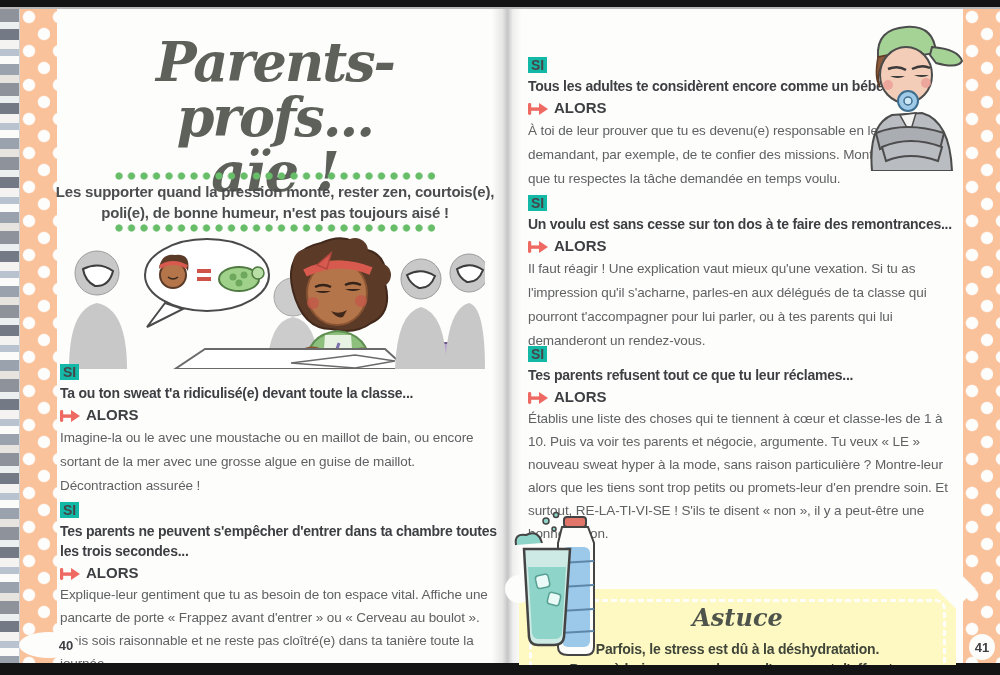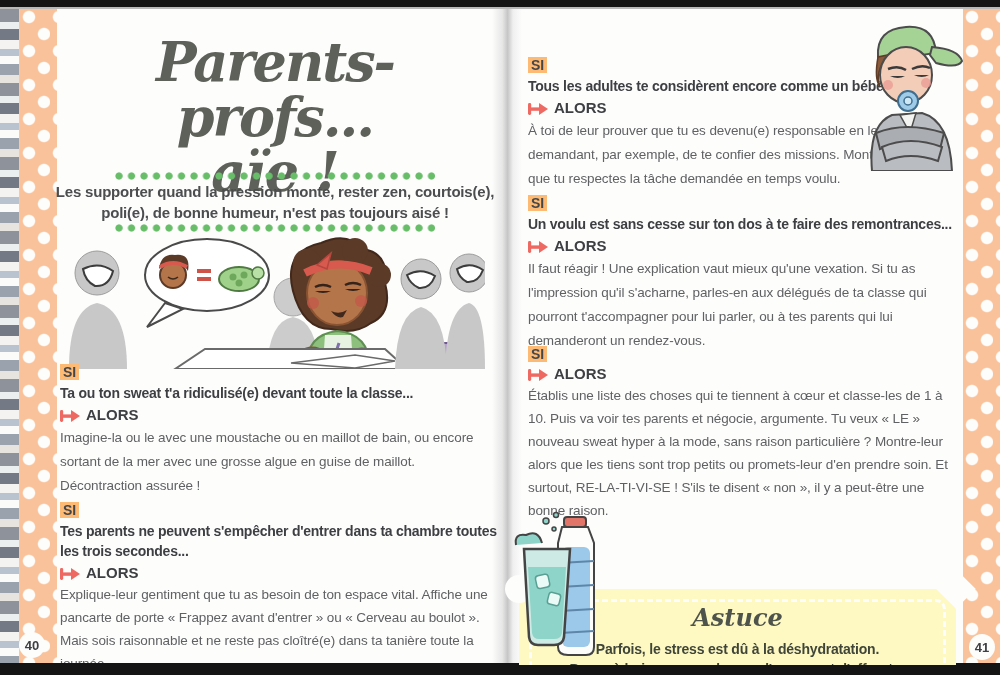--- a/index.html
+++ b/index.html
@@ -21,39 +21,39 @@
   .polka-left{position:absolute;left:20px;top:0;width:37px;height:100%;}
   .polka-right{position:absolute;right:0;top:0;width:37px;height:100%;}
   .gutter{position:absolute;left:492px;top:0;width:30px;height:100%;
     background:linear-gradient(90deg,rgba(0,0,0,0) 0%,rgba(90,90,95,.14) 35%,
       rgba(70,70,75,.30) 52%,rgba(120,120,125,.10) 70%,rgba(0,0,0,0) 100%);}
   .bottom-bar{position:absolute;left:0;bottom:0;width:100%;height:12px;background:#141414;}
 
   .pagenum{position:absolute;width:26px;height:26px;border-radius:50%;background:#fdfdfc;
     color:#3f4044;font-weight:bold;font-size:13px;display:flex;align-items:center;
     justify-content:center;}
-  .pn-left{left:19px;bottom:7px;}
+  .pn-left{left:19px;bottom:7px;padding-left:34px;}
   .pn-right{right:5px;bottom:5px;}
 
   
   .title{position:absolute;left:60px;top:26px;width:430px;text-align:center;
     font-family:"DejaVu Serif",serif;font-style:italic;font-weight:bold;color:#5d6159;
     line-height:1.02;}
   .title .t1{font-size:54px;letter-spacing:-2px;display:block;text-align:center;}
   .title .t2{font-size:54px;letter-spacing:-1px;display:block;}
   .dots{position:absolute;height:8px;width:320px;left:115px;
     background-image:radial-gradient(circle at 4px 4px,#67bd68 3.2px,rgba(0,0,0,0) 4px);
     background-size:12.5px 8px;background-repeat:repeat-x;}
   .dots1{top:163px;} .dots2{top:215px;}
   .subtitle{position:absolute;left:55px;top:172px;width:440px;text-align:center;
     font-weight:bold;font-size:15px;color:#4c4d4f;line-height:1.4;letter-spacing:-.2px;}
 
   
   .qa{position:absolute;color:#5e5f61;}
-  .si{display:inline-block;background:#fdba74;color:#45464a;font-weight:bold;
+  .si{display:inline-block;background:#14b8a6;color:#45464a;font-weight:bold;
     font-size:14px;padding:0 3px;line-height:16px;}
   .cond{margin:3px 0 1px 0;font-size:14px;font-weight:bold;color:#3e3f43;
     line-height:1.42;letter-spacing:-.25px;}
   .alors{display:flex;align-items:flex-end;gap:6px;margin:2px 0 3px 0;
     font-weight:bold;font-size:15px;color:#3e3f43;}
   .alors svg{flex:0 0 auto;}
   .advice{margin:0;font-size:13.5px;line-height:1.78;letter-spacing:-.1px;color:#606163;}
 
   #s1{left:60px;top:354px;width:438px;}
   #s2{left:60px;top:492px;width:438px;}
@@ -244,20 +244,21 @@
           <rect x="2" y="5.4" width="10" height="3.4" fill="#ee6961"></rect>
           <path d="M11 1 L20 7 L11 13 Z" fill="#ee6961"></path>
         </svg>
         <span>ALORS</span>
       </div>
       <p class="advice">Il faut réagir ! Une explication vaut mieux qu'une vexation. Si tu as l'impression qu'il s'acharne, parles-en aux délégués de ta classe qui pourront t'accompagner pour lui parler, ou à tes parents qui lui demanderont un rendez-vous.</p>
     </section>
 
     <section class="qa" id="rs3">
       <span class="si">SI</span>
+      <h3 class="cond">Tes parents refusent tout ce que tu leur réclames...</h3>
       <div class="alors">
         <svg width="20" height="14" viewBox="0 0 20 14">
           <rect x="0" y="1" width="3.2" height="12" rx="1.4" fill="#ee6961"></rect>
           <rect x="2" y="5.4" width="10" height="3.4" fill="#ee6961"></rect>
           <path d="M11 1 L20 7 L11 13 Z" fill="#ee6961"></path>
         </svg>
         <span>ALORS</span>
       </div>
       <p class="advice">Établis une liste des choses qui te tiennent à cœur et classe-les de 1 à 10. Puis va voir tes parents et négocie, argumente. Tu veux « LE » nouveau sweat hyper à la mode, sans raison particulière ? Montre-leur alors que les tiens sont trop petits ou promets-leur d'en prendre soin. Et surtout, RE-LA-TI-VI-SE ! S'ils te disent « non », il y a peut-être une bonne raison.</p>
     </section>

